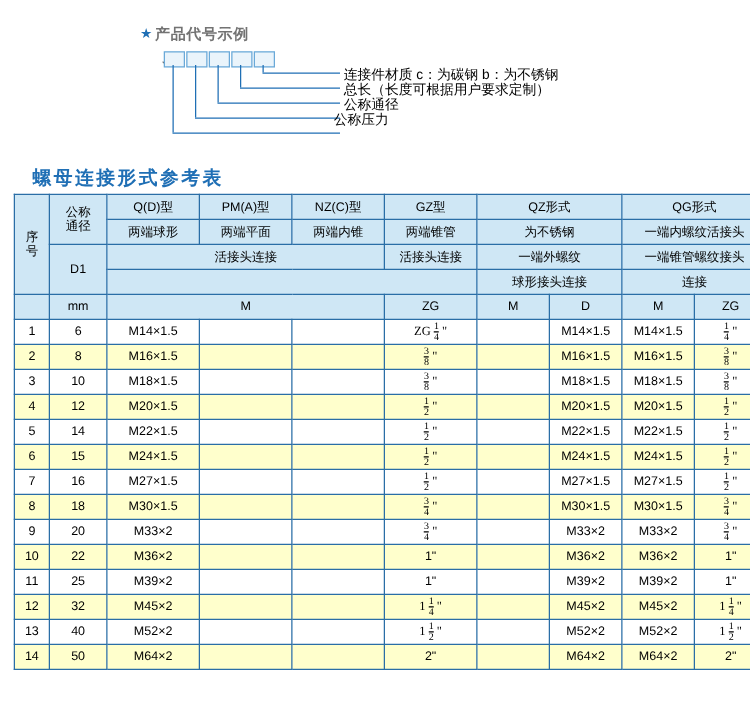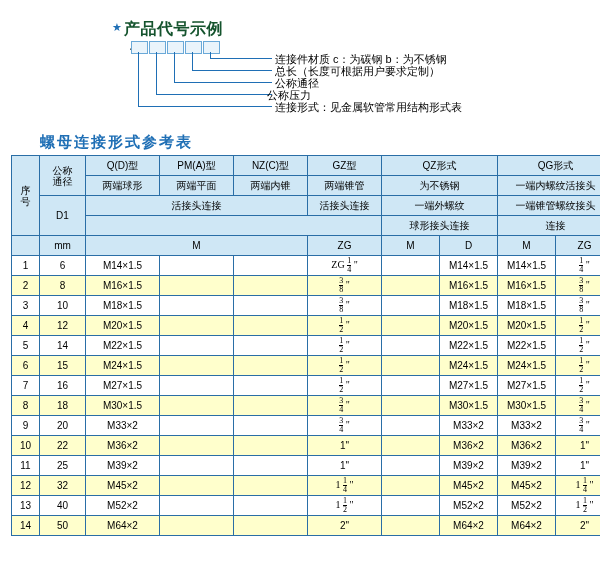--- a/index.html
+++ b/index.html
@@ -7,28 +7,28 @@
     width:600px;height:567px;
     background:#ffffff;
     font-family:"Liberation Sans","DejaVu Sans",sans-serif;
     color:#000;
     position:relative;
     overflow:hidden;
   }
   
   #legend{position:absolute;left:0;top:0;width:600px;height:128px;}
   .star{position:absolute;left:112px;top:22px;color:#1f6fb5;font-size:11px;line-height:11px;}
-  .legend-title{position:absolute;left:124px;top:19px;font-size:16px;font-weight:bold;color:#14532d;letter-spacing:.5px;}
+  .legend-title{position:absolute;left:124px;top:19px;font-size:12px;font-weight:bold;color:#737373;letter-spacing:.5px;}
   .jr{position:absolute;left:110px;top:39px;font-size:12px;font-family:"Liberation Serif",serif;margin-left:20px;}
   .codebox{position:absolute;top:41px;width:15px;height:11px;border:1px solid #6aa9d8;background:#eaf4fb;}
   .cb1{left:131px;} .cb2{left:149px;} .cb3{left:167px;} .cb4{left:185px;} .cb5{left:203px;}
   .lead{position:absolute;background:#1f6fb5;}
   .lbl{position:absolute;font-size:11px;color:#000;white-space:nowrap;font-family:"Liberation Sans",sans-serif;}
   
-  #sect-title{position:absolute;left:28px;top:133px;font-size:15px;font-weight:bold;color:#1f6fb5;letter-spacing:2px;padding-left:12px;}
+  #sect-title{position:absolute;left:14px;top:133px;font-size:15px;font-weight:bold;color:#1f6fb5;letter-spacing:2px;padding-left:12px;}
   
   #tbl-wrap{position:absolute;left:11px;top:155px;width:578px;}
   table{border-collapse:collapse;width:578px;font-size:10px;table-layout:fixed;}
   td,th{border:1px solid #2a6ea6;text-align:center;vertical-align:middle;padding:0;font-weight:normal;}
   thead td{background:#cfe7f5;height:19px;}
   .hdr-blue{background:#cfe7f5;}
   .rowA{background:#ffffff;}
   .rowB{background:#ffffcc;}
   tbody td{height:19px;}
   .seq{width:28px;}
@@ -71,21 +71,20 @@
   <span class="lead" style="left:210px;top:58px;width:62px;height:1px;"></span>
   <span class="lead" style="left:192px;top:70px;width:80px;height:1px;"></span>
   <span class="lead" style="left:174px;top:82px;width:98px;height:1px;"></span>
   <span class="lead" style="left:156px;top:94px;width:116px;height:1px;"></span>
   <span class="lead" style="left:138px;top:106px;width:134px;height:1px;"></span>
 
   <span class="lbl" style="left:275px;top:52px;text-align:center;">连接件材质  c：为碳钢  b：为不锈钢</span>
   <span class="lbl" style="left:275px;top:64px;">总长（长度可根据用户要求定制）</span>
   <span class="lbl" style="left:275px;top:76px;">公称通径</span>
   <span class="lbl" style="left:267px;top:88px;">公称压力</span>
-  <span class="lbl" style="left:275px;top:100px;">连接形式：见金属软管常用结构形式表</span>
 </div>
 
 <div id="sect-title">螺母连接形式参考表</div>
 
 <div id="tbl-wrap">
 <table>
   <colgroup>
     <col class="seq">
         <col class="dn">
         <col class="c1">

